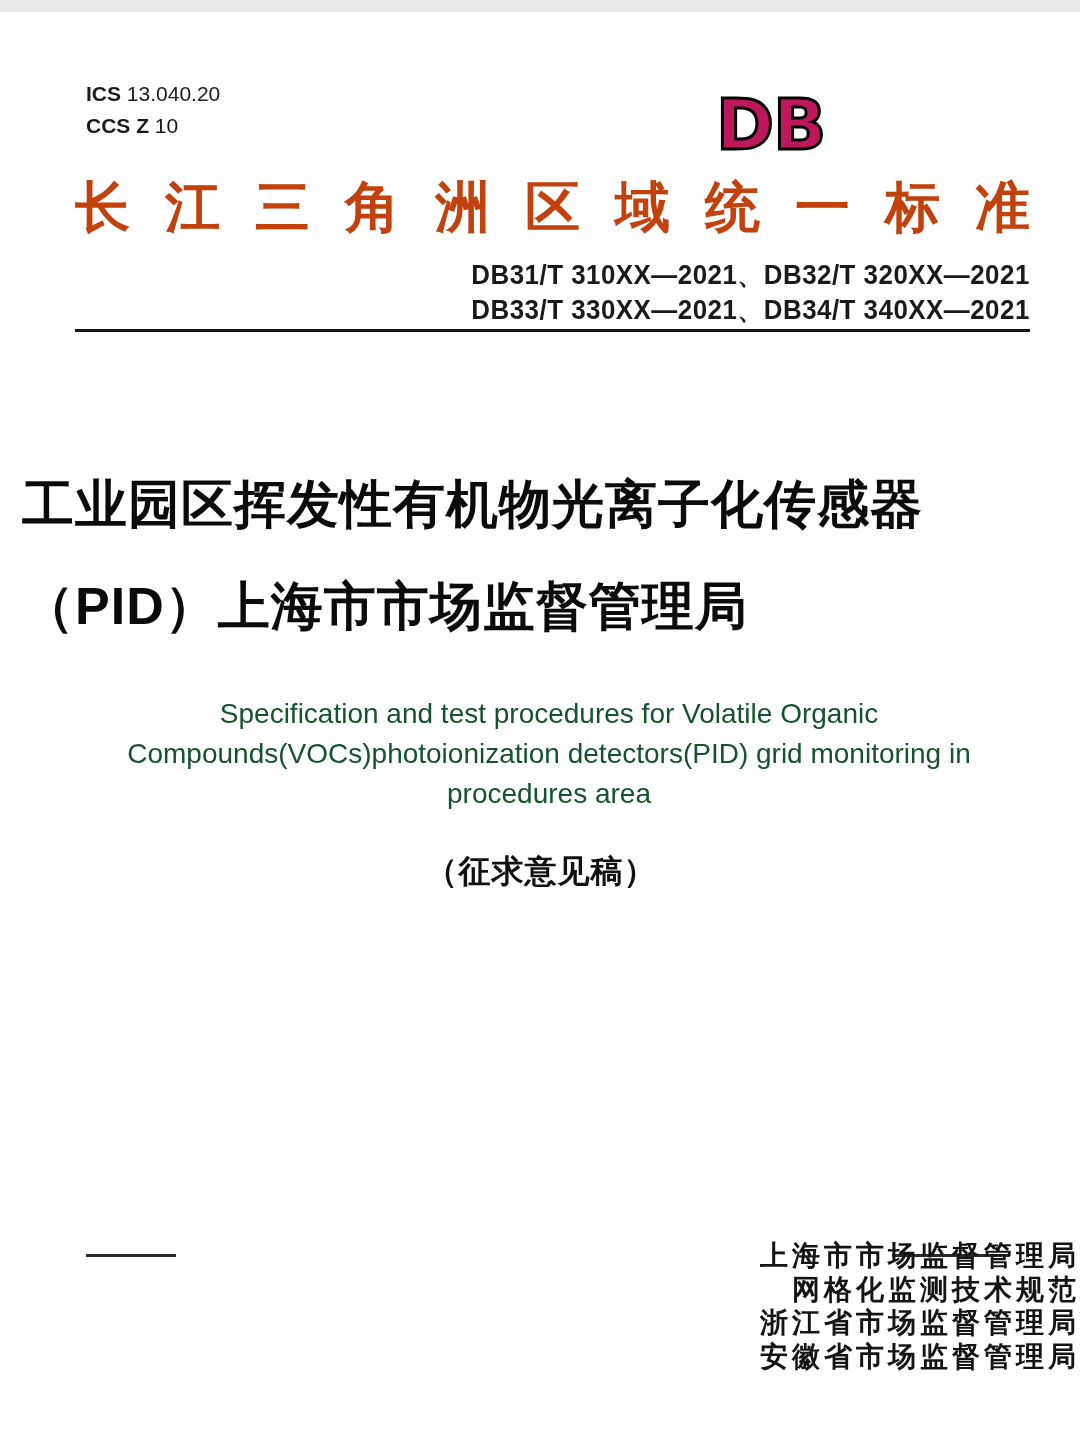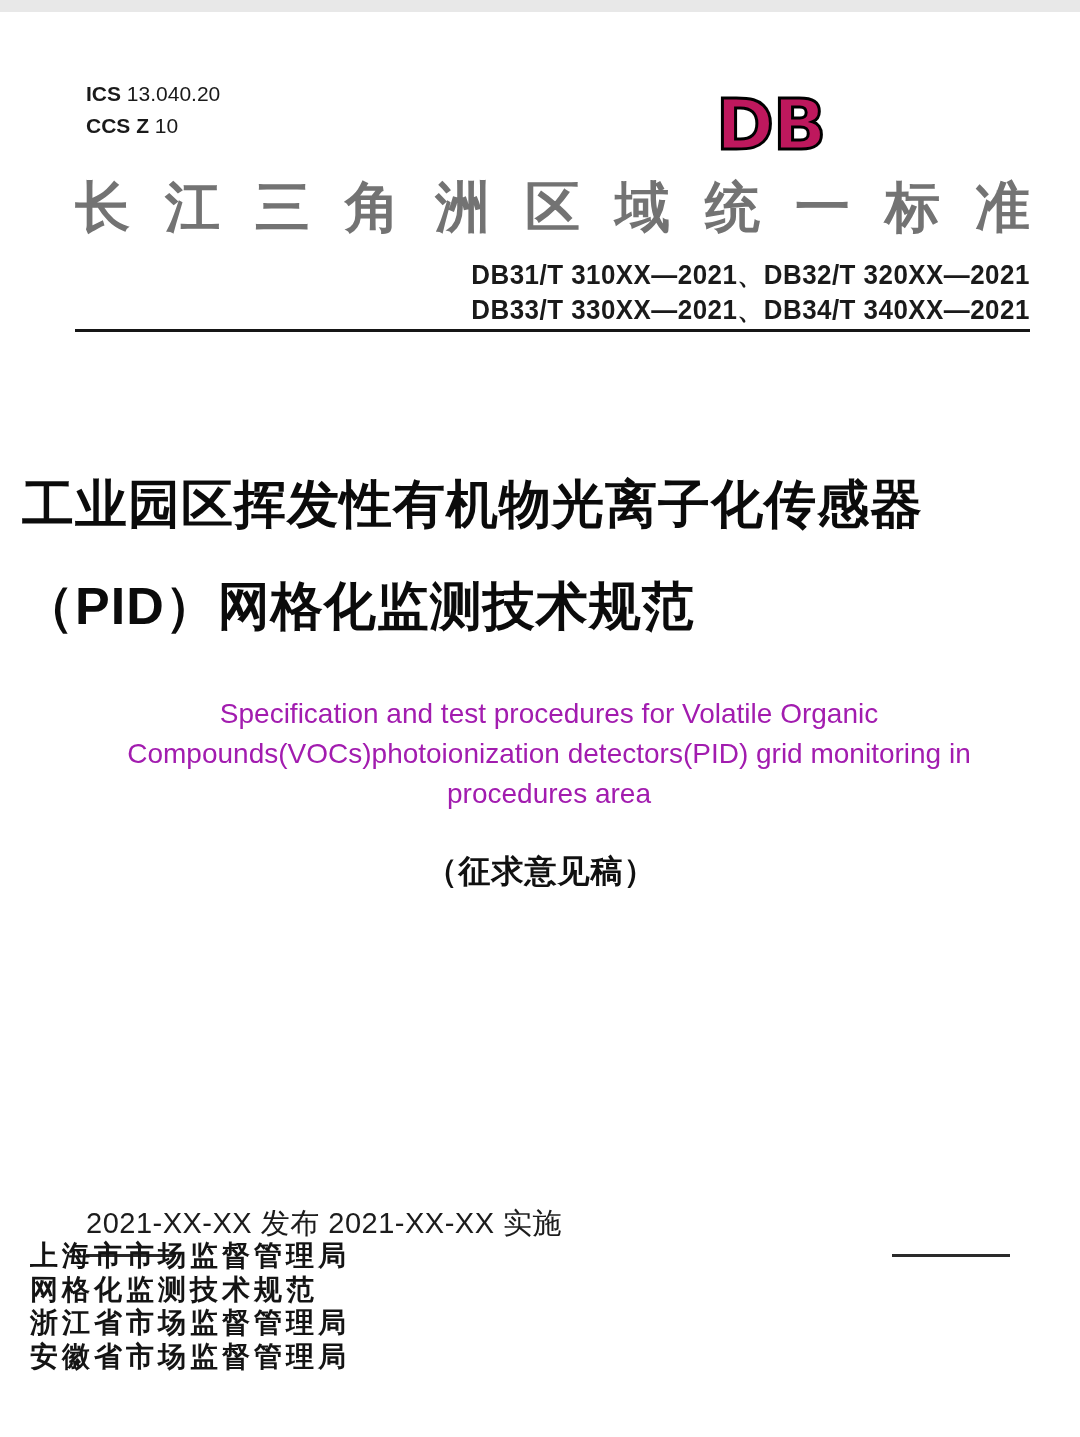--- a/index.html
+++ b/index.html
@@ -46,21 +46,21 @@
   .standard-name {
     position: absolute;
     left: 75px;
     top: 162px;
     width: 990px;
     font-size: 55px;
     line-height: 66px;
     font-weight: bold;
     letter-spacing: 35px;
     white-space: nowrap;
-    color: #737373;
+    color: #c2410c;
   }
 
   
   .standard-numbers {
     position: absolute;
     right: 50px;
     top: 246px;
     text-align: right;
     font-size: 27px;
     line-height: 35px;
@@ -116,21 +116,21 @@
   .title-en {
     position: absolute;
     left: 0;
     top: 682px;
     width: 100%;
     padding-left: 18px;
     text-align: center;
     font-size: 28px;
     line-height: 40px;
     font-weight: normal;
-    color: #a21caf;
+    color: #14532d;
   }
 
   
   .draft-note {
     position: absolute;
     left: 0;
     top: 838px;
     width: 100%;
     padding-left: 2px;
     text-align: center;
@@ -149,21 +149,21 @@
     font-weight: normal;
     color: #1c1c1c;
     letter-spacing: 0.5px;
   }
   .agencies {
     position: absolute;
     left: 0;
     top: 1227px;
     width: 100%;
     padding-left: 30px;
-    text-align: left;
+    text-align: right;
     font-size: 28px;
     line-height: 33.5px;
     font-weight: bold;
     letter-spacing: 4px;
     color: #141414;
   }
 </style>
 </head>
 <body>
 
@@ -185,31 +185,30 @@
   <div class="standard-name">长江三角洲区域统一标准</div>
 
   <div class="standard-numbers">
     <div>DB31/T 310XX—2021、DB32/T 320XX—2021</div>
     <div>DB33/T 330XX—2021、DB34/T 340XX—2021</div>
   </div>
 
   <div class="rule-main"></div>
 
   <div class="title-cn-1">工业园区挥发性有机物光离子化传感器</div>
-  <div class="title-cn-2">（PID）网格化监测技术规范</div>
+  <div class="title-cn-2">（PID）上海市市场监督管理局</div>
 
   <div class="title-en">
     <div>Specification and test procedures for Volatile Organic</div>
     <div>Compounds(VOCs)photoionization detectors(PID) grid monitoring in</div>
     <div>procedures area</div>
   </div>
 
   <div class="draft-note">（征求意见稿）</div>
 
-  <div class="date-line">2021-XX-XX 发布 2021-XX-XX 实施</div>
 
   <div class="rule-left"></div>
   <div class="rule-right"></div>
 
   <div class="agencies">
     <div>上海市市场监督管理局</div>
     <div>网格化监测技术规范</div>
     <div>浙江省市场监督管理局</div>
     <div>安徽省市场监督管理局</div>
   </div>

